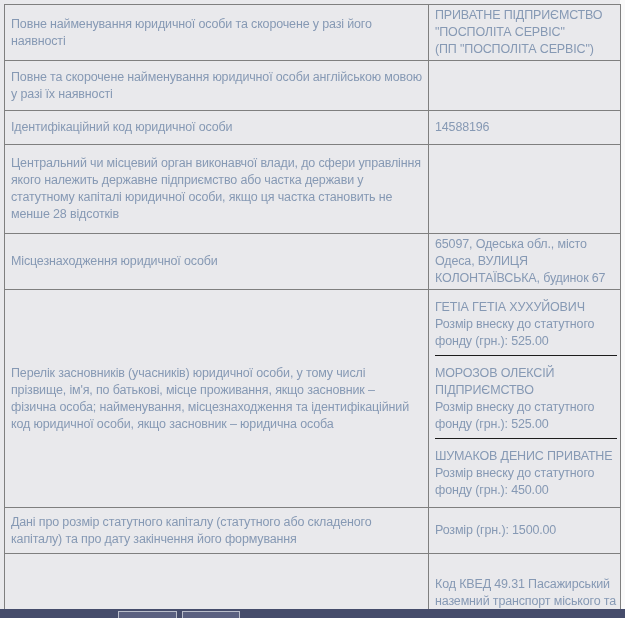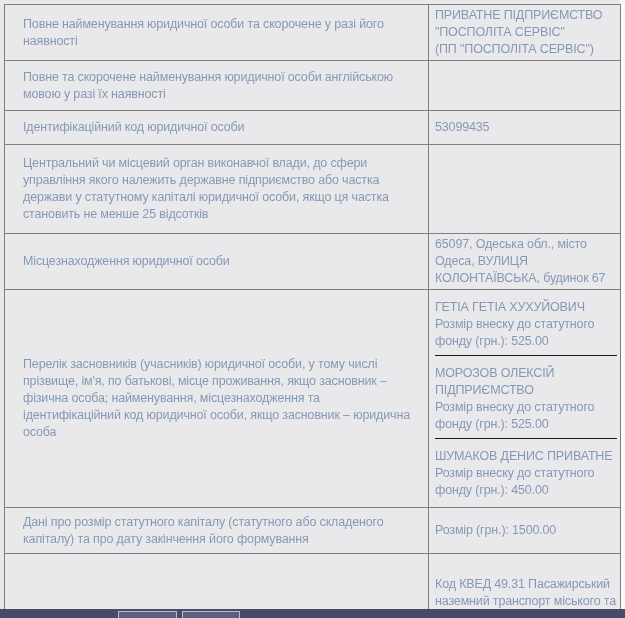--- a/index.html
+++ b/index.html
@@ -23,21 +23,21 @@
     table-layout: fixed;
   }
   td {
     border: 1px solid #7f7f7f;
     vertical-align: middle;
     font-size: 12.5px;
     line-height: 17px;
     letter-spacing: -0.15px;
     color: #8699b4;
   }
-  td.label-cell { width: 424px; padding: 2px 18px; }
+  td.label-cell { width: 424px; padding: 2px 6px; }
   td.value-cell { width: 192px; padding: 2px 2px 2px 6px; }
   .pre { white-space: pre-line; }
   tr.r1 { height: 55px; }
   tr.r2 { height: 50px; margin-top: 24px; }
   tr.r3 { height: 34px; }
   tr.r4 { height: 24px; }
   tr.r5 { height: 89px; }
   tr.r6 { height: 56px; }
   tr.r7 { height: 218px; }
   tr.r8 { height: 46px; margin-top: 14px; }
@@ -75,24 +75,24 @@
     <td class="label-cell">Повне найменування юридичної особи та скорочене у разі його наявності</td>
     <td class="value-cell pre">ПРИВАТНЕ ПІДПРИЄМСТВО "ПОСПОЛІТА СЕРВІС"
 (ПП "ПОСПОЛІТА СЕРВІС")</td>
   </tr>
   <tr class="r2">
     <td class="label-cell">Повне та скорочене найменування юридичної особи англійською мовою у разі їх наявності</td>
     <td class="value-cell"></td>
   </tr>
   <tr class="r3">
     <td class="label-cell">Ідентифікаційний код юридичної особи</td>
-    <td class="value-cell">53099435</td>
+    <td class="value-cell">14588196</td>
   </tr>
   <tr class="r5">
-    <td class="label-cell">Центральний чи місцевий орган виконавчої влади, до сфери управління якого належить державне підприємство або частка держави у статутному капіталі юридичної особи, якщо ця частка становить не менше 25 відсотків</td>
+    <td class="label-cell">Центральний чи місцевий орган виконавчої влади, до сфери управління якого належить державне підприємство або частка держави у статутному капіталі юридичної особи, якщо ця частка становить не менше 28 відсотків</td>
     <td class="value-cell"></td>
   </tr>
   <tr class="r6">
     <td class="label-cell">Місцезнаходження юридичної особи</td>
     <td class="value-cell">65097, Одеська обл., місто Одеса, ВУЛИЦЯ КОЛОНТАЇВСЬКА, будинок 67</td>
   </tr>
   <tr class="r7">
     <td class="label-cell">Перелік засновників (учасників) юридичної особи, у тому числі прізвище, ім'я, по батькові, місце проживання, якщо засновник – фізична особа; найменування, місцезнаходження та ідентифікаційний код юридичної особи, якщо засновник – юридична особа</td>
     <td class="value-cell">
       <div>

